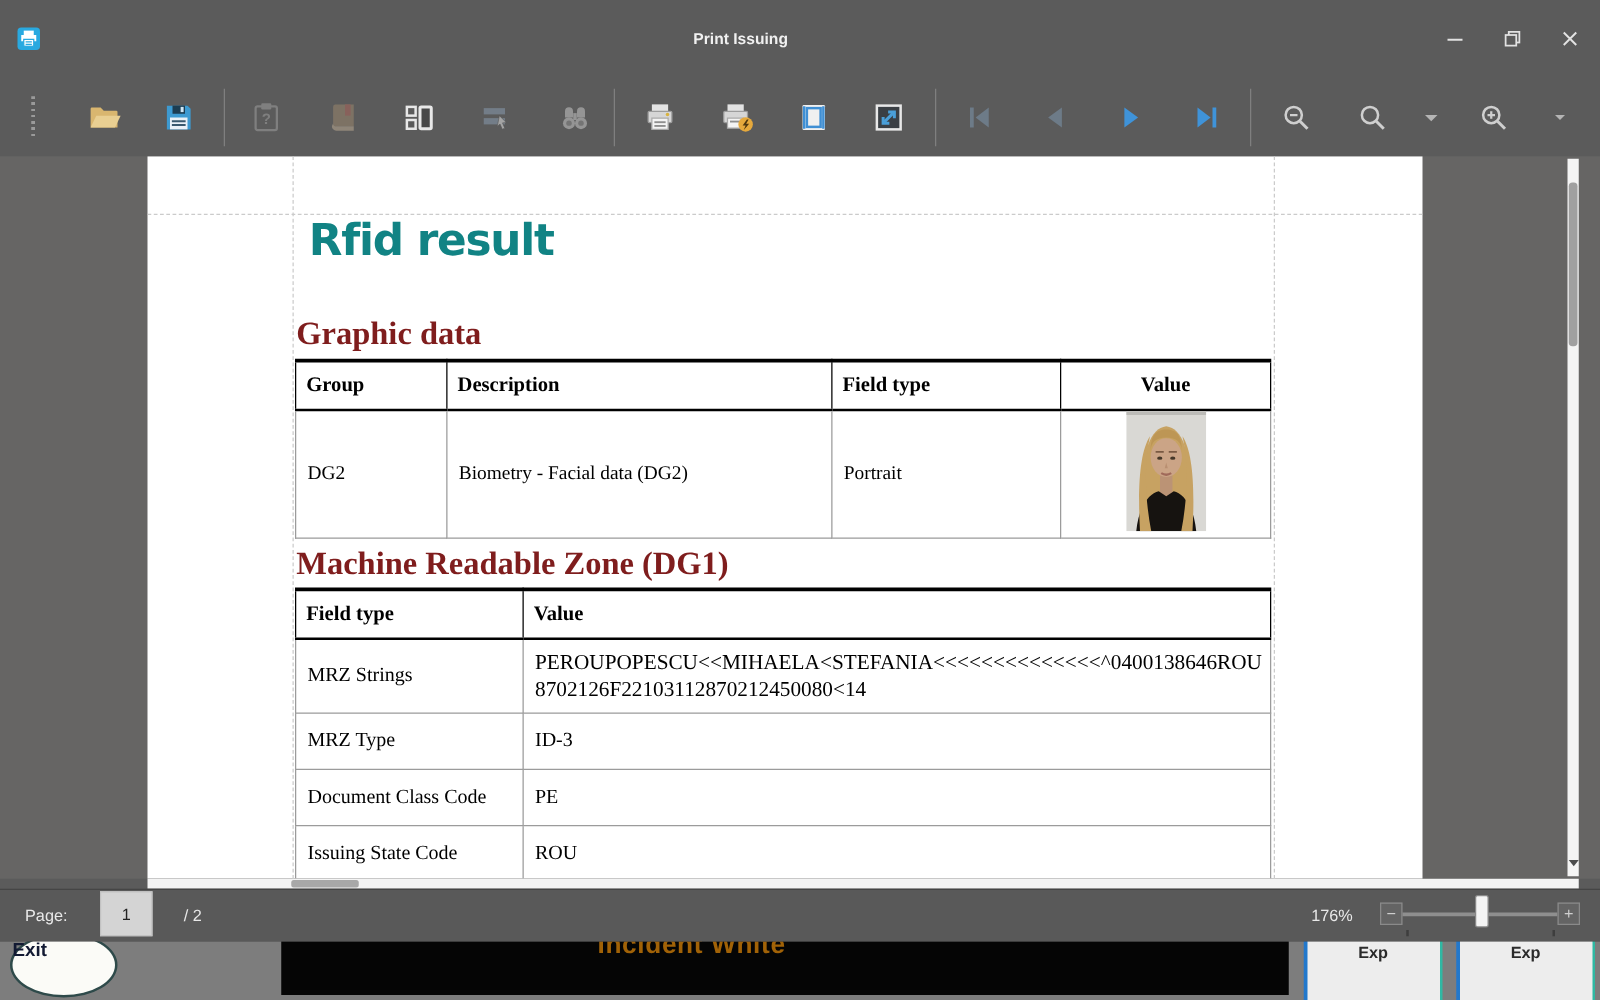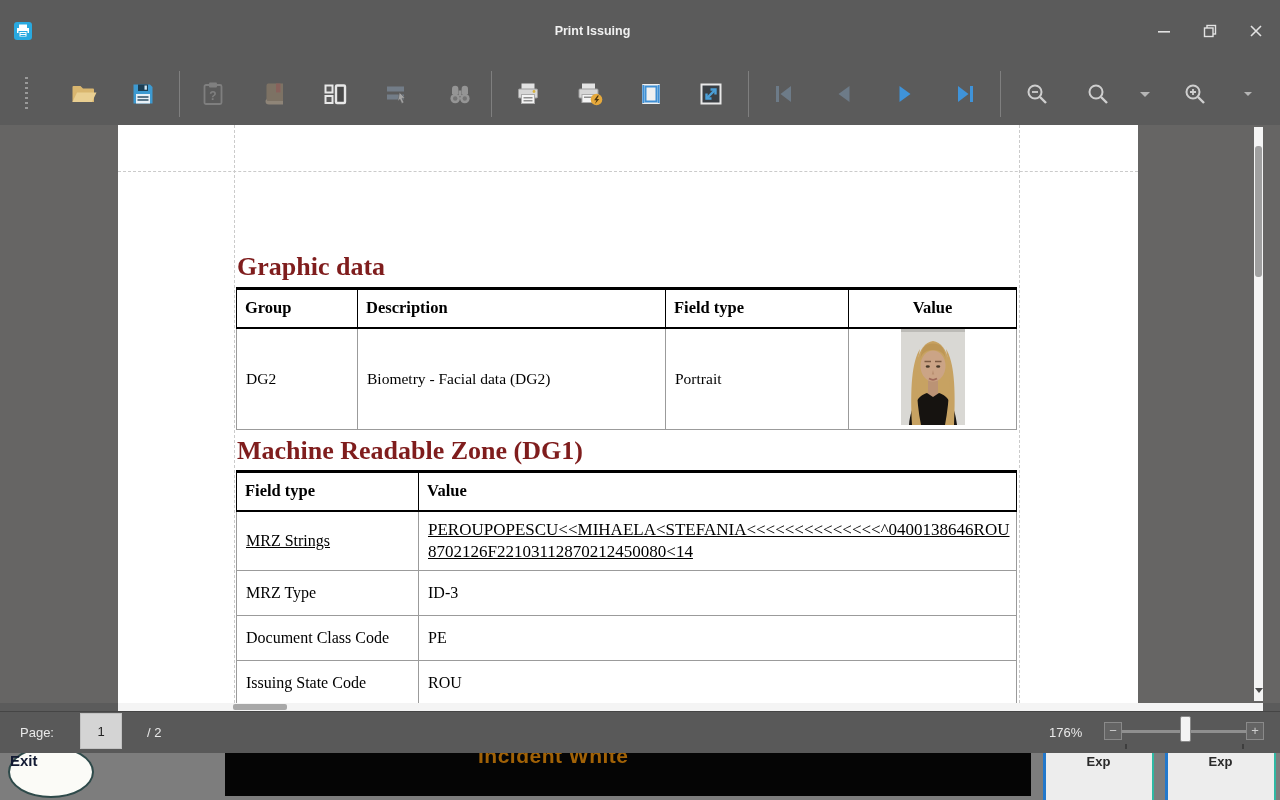--- a/index.html
+++ b/index.html
@@ -285,20 +285,21 @@
     <div class="abs tb" style="left:1240px; width:16px;">
       <div class="caret" style="border-left-width:4px;border-right-width:4px;border-top-width:4px;"></div>
     </div>
 
     <div id="preview" class="abs">
       <div id="page">
         <div class="gh"></div>
         <div class="gv" style="left:116px;"></div>
         <div class="gv" style="left:901px;"></div>
 
+        <div class="doc-title">Rfid result</div>
         <div class="sec-h" style="left:119px; top:127px;">Graphic data</div>
 
         <table id="t1">
           <colgroup>
               <col style="width:121px">
               <col style="width:308px">
               <col style="width:183px">
               <col style="width:168px">
             </colgroup>
           <thead>
@@ -344,21 +345,21 @@
               <col style="width:182px">
               <col style="width:598px">
             </colgroup>
           <thead>
             <tr>
               <th>Field type</th>
               <th>Value</th>
             </tr>
           </thead>
           <tbody>
-            <tr style="height:60px;text-decoration:underline;">
+            <tr style="height:60px;">
               <td>MRZ Strings</td>
               <td>
                 <div class="mrzval">PEROUPOPESCU&lt;&lt;MIHAELA&lt;STEFANIA&lt;&lt;&lt;&lt;&lt;&lt;&lt;&lt;&lt;&lt;&lt;&lt;&lt;&lt;^0400138646ROU8702126F22103112870212450080&lt;14</div>
               </td>
             </tr>
             <tr style="height:45px;">
               <td>MRZ Type</td>
               <td>ID-3</td>
             </tr>
             <tr style="height:45px;">

